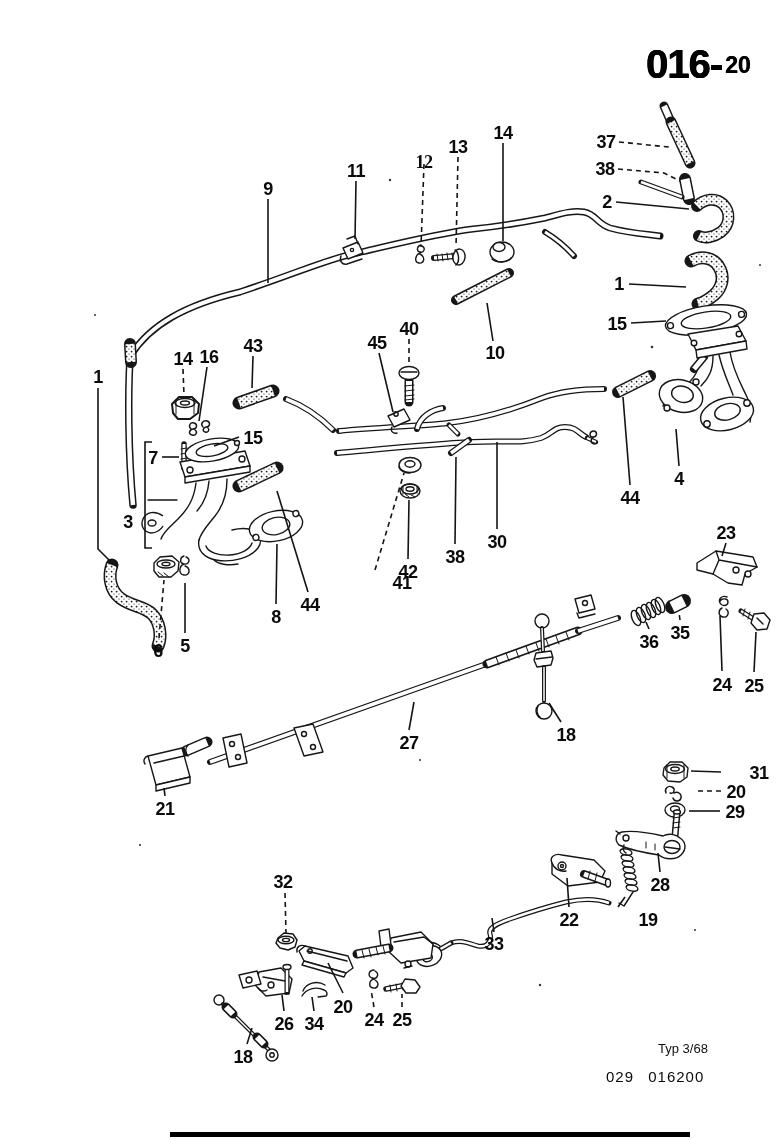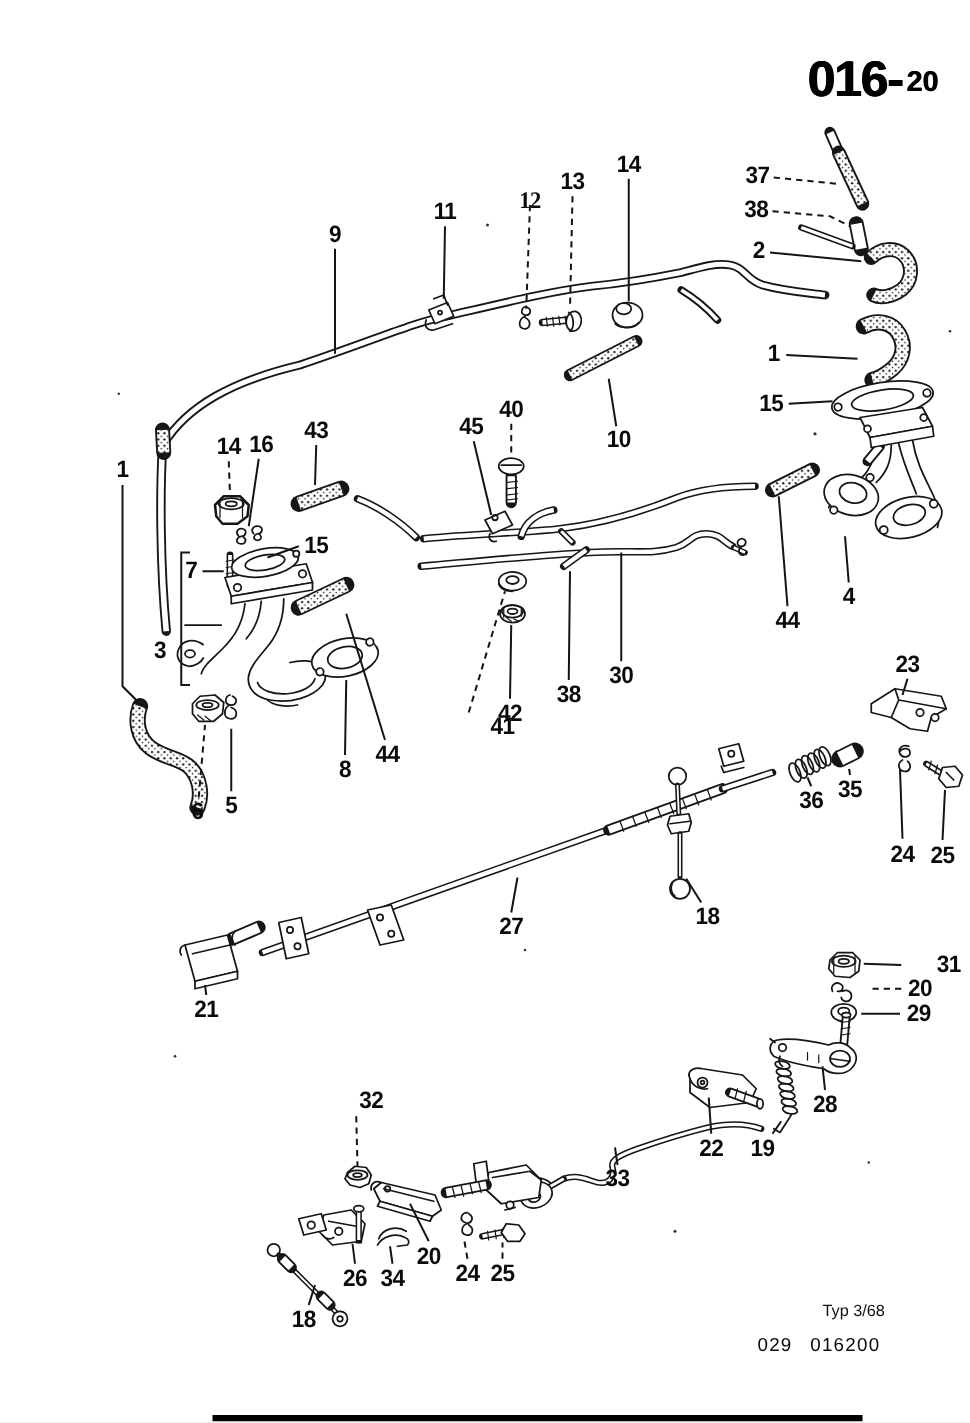--- a/index.html
+++ b/index.html
@@ -585,24 +585,24 @@
       <div class="callout" style="left: 680px; top: 632px;">35</div>
       <div class="callout" style="left: 722px; top: 684px;">24</div>
       <div class="callout" style="left: 754px; top: 685px;">25</div>
       <div class="callout" style="left: 409px; top: 742px;">27</div>
       <div class="callout" style="left: 566px; top: 734px;">18</div>
       <div class="callout" style="left: 165px; top: 808px;">21</div>
       <div class="callout" style="left: 736px; top: 772px; margin-left: 23px;">31</div>
       <div class="callout" style="left: 736px; top: 791px;">20</div>
       <div class="callout" style="left: 735px; top: 811px;">29</div>
       <div class="callout" style="left: 660px; top: 884px;">28</div>
-      <div class="callout" style="left: 610px; top: 919px;">19</div>
+      <div class="callout" style="left: 648px; top: 919px;">19</div>
       <div class="callout" style="left: 569px; top: 919px;">22</div>
       <div class="callout" style="left: 494px; top: 943px;">33</div>
-      <div class="callout" style="left: 297px; top: 881px;">32</div>
+      <div class="callout" style="left: 283px; top: 881px;">32</div>
       <div class="callout" style="left: 343px; top: 1006px;">20</div>
       <div class="callout" style="left: 284px; top: 1023px;">26</div>
       <div class="callout" style="left: 314px; top: 1023px;">34</div>
       <div class="callout" style="left: 374px; top: 1019px;">24</div>
       <div class="callout" style="left: 402px; top: 1019px;">25</div>
       <div class="callout" style="left: 243px; top: 1056px;">18</div>
     </div>
 
   <div class="page-code">
     <span class="code-main">016-</span>

